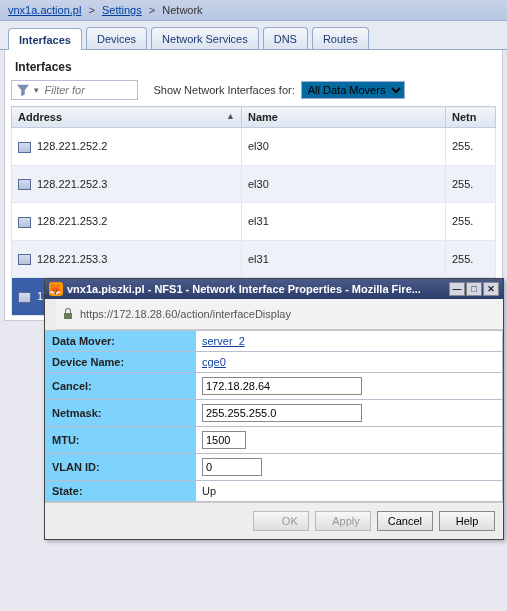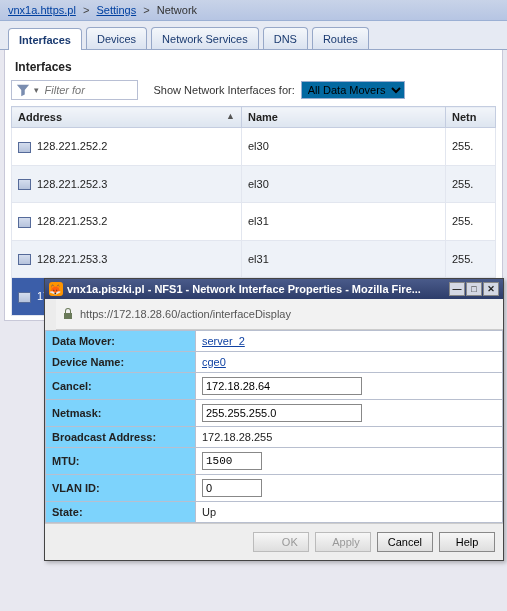--- a/index.html
+++ b/index.html
@@ -213,21 +213,21 @@
     color:#999;
     border-color:#bbb;
     cursor:default;
     text-align:right;
   }
 </style>
 </head>
 <body>
 
 <div class="breadcrumb">
-  <a href="#">vnx1a.https.pl</a>
+  <a href="#">vnx1a.action.pl</a>
   <span class="sep">&gt;</span>
   <a href="#">Settings</a>
   <span class="sep">&gt;</span>
   <span class="cur">Network</span>
 </div>
 
 <div class="tabstrip">
   <div class="tab active">Interfaces</div>
   <div class="tab">Devices</div>
   <div class="tab">Network Services</div>
@@ -323,26 +323,22 @@
     </tr>
     <tr>
       <td class="label">Cancel:</td>
       <td><input type="text" value="172.18.28.64" style=""></td>
     </tr>
     <tr>
       <td class="label">Netmask:</td>
       <td><input type="text" value="255.255.255.0" style=""></td>
     </tr>
     <tr>
-      <td class="label">Broadcast Address:</td>
-      <td>172.18.28.255</td>
-    </tr>
-    <tr>
       <td class="label">MTU:</td>
-      <td><input type="text" style="width: 60px; font-family: Liberation Mono, monospace;" value="1500"></td>
+      <td><input type="text" style="width: 44px;" value="1500"></td>
     </tr>
     <tr>
       <td class="label">VLAN ID:</td>
       <td><input type="text" style="width: 60px;" value="0"></td>
     </tr>
     <tr>
       <td class="label">State:</td>
       <td>Up</td>
     </tr>
   </tbody>

